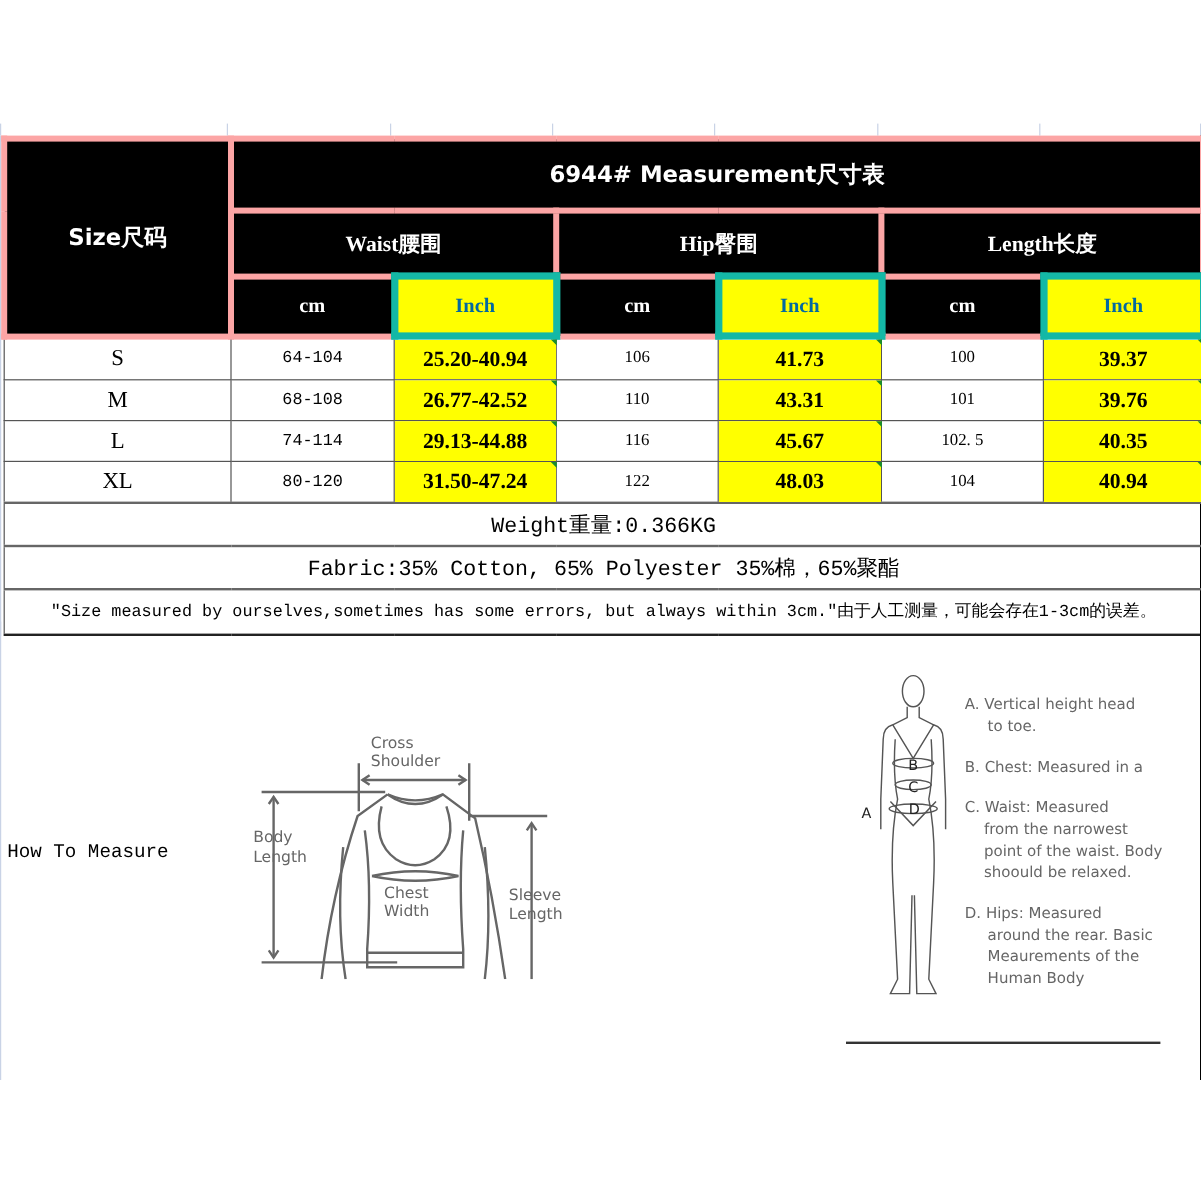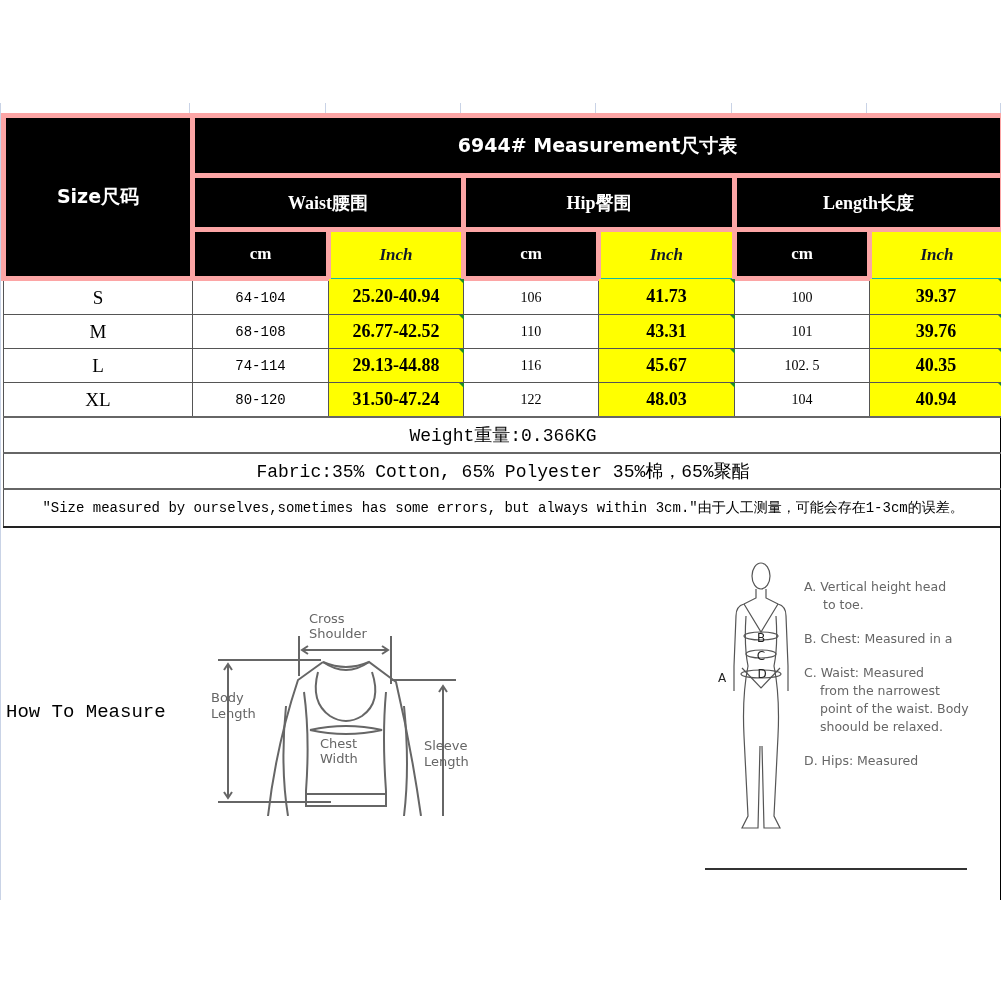--- a/index.html
+++ b/index.html
@@ -7,32 +7,32 @@
   .gridticks { position:absolute; left:0; top:103px; width:1001px; height:10px; }
   .gridticks span { position:absolute; top:0; width:1px; height:10px; background:#c9d3e6; }
   #sheet { position:absolute; left:0; top:113px; width:999px; border-left:1px solid #c9d3e6; border-right:2px solid #000; }
   table.size { border-collapse:collapse; width:999px; table-layout:fixed; }
   table.size td { text-align:center; padding:0; }
   .hdr { background:#000; color:#fff; border:5px solid #fca5a5; }
   .h-size { font-family:"DejaVu Sans", sans-serif; font-weight:bold; font-size:19px; height:150px; }
   .h-title { font-family:"DejaVu Sans", sans-serif; font-weight:bold; font-size:19px; height:55px; }
   .h-group { font-weight:bold; font-size:18px; height:49px; }
   .h-unit { font-weight:bold; font-size:17px; height:44px; }
-  .h-unit.inch { background:#ffff00; color:#0f172a; border:1px solid #14b8a6;font-style:italic; }
+  .h-unit.inch { background:#ffff00; color:#0369a1; border:6px solid #14b8a6; }
   .row td { height:33px; border:1px solid #555; font-size:14px; color:#000; }
   .row td.yl { background:#ffff00; font-weight:bold; font-size:18px; position:relative; }
   .row td.yl::after { content:""; position:absolute; right:-1px; top:0; border-left:5px solid transparent; border-top:5px solid #1b8c2c; }
   .row td.sz { font-size:19px; }
   .mono { font-family:"Liberation Mono", monospace; }
   .note td { border:1px solid #555; border-top:2px solid #666; font-family:"Liberation Mono", monospace; color:#000; }
   .note.w td { height:34px; font-size:18px; }
   .note.f td { height:34px; font-size:18px; }
   .note.d td { height:36px; font-size:14px; line-height:17px; border-bottom:2px solid #222; }
   #howto { position:absolute; left:0; top:518px; width:999px; height:382px; border-left:1px solid #c9d3e6; border-right:2px solid #000; }
-  .howto-label { position:absolute; left:5px; top:183px; font-family:"Liberation Mono", monospace; font-size:19px; color:#000; }
+  .howto-label { position:absolute; left:5px; top:183px; font-family:"Liberation Mono", monospace; font-size:16px; color:#000; }
   .sweater { position:absolute; left:205px; top:88px; width:280px; height:210px; }
   .diag-text { font-family:"DejaVu Sans", sans-serif; fill:#666; font-size:13px; }
   .body-fig { position:absolute; left:705px; top:38px; width:260px; height:320px; }
   .legend { position:absolute; left:803px; top:44px; width:170px; font-family:"DejaVu Sans", sans-serif; font-size:12.5px; color:#666; line-height:18px; }
   .legend p { margin:16px 0 9px 0; }
   .legend .ind { padding-left:19px; display:block; }
   .legend .ind2 { padding-left:16px; display:block; }
   .under { position:absolute; left:704px; top:350px; width:262px; height:2px; background:#333; }
 </style>
 </head>
@@ -187,16 +187,16 @@
       <text x="55" y="104">C</text>
       <text x="56" y="122">D</text>
       <text x="16" y="126">A</text>
     </g>
   </svg>
 
   <div class="legend">
     <p><span>A. Vertical height head</span><span class="ind">to toe.</span></p>
     <p><span>B. Chest: Measured in a</span></p>
     <p><span>C. Waist: Measured</span><span class="ind2">from the narrowest point of the waist. Body shoould be relaxed.</span></p>
-    <p><span>D. Hips: Measured</span></p>
+    <p><span>D. Hips: Measured</span><span class="ind">around the rear. Basic Meaurements of the Human Body</span></p>
   </div>
   <div class="under"></div>
 </div>
 
 </body></html>

